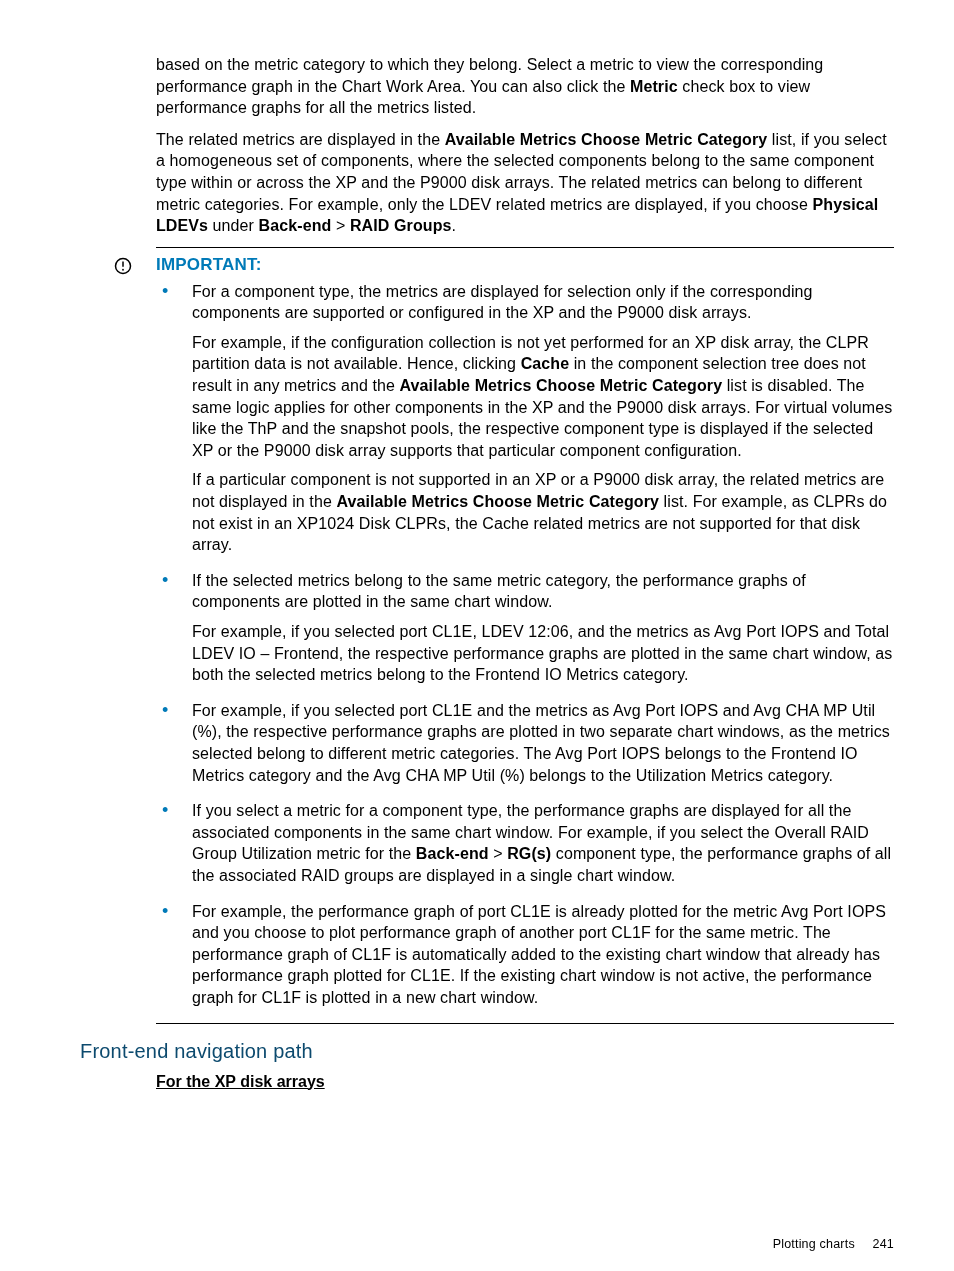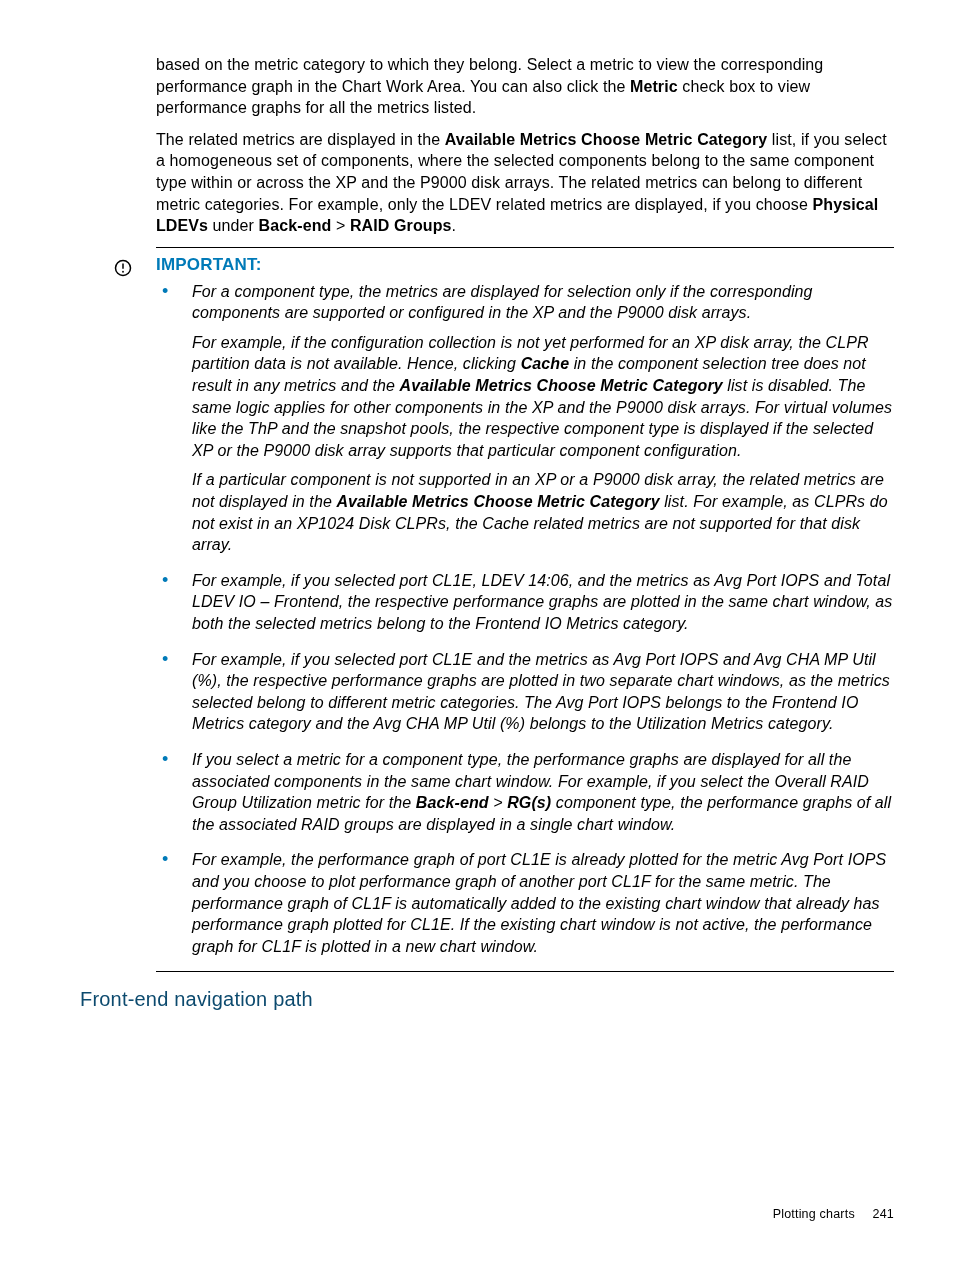--- a/index.html
+++ b/index.html
@@ -27,21 +27,21 @@
     letter-spacing: 0.1px;
   }
   .bold { font-weight: 700; }
   .hr {
     border: none;
     border-top: 1px solid #000;
     margin: 6px 0 4px 76px;
   }
   .important-row {
     display: flex;
-    align-items: flex-end;
+    align-items: center;
     margin-top: 6px;
   }
   .important-icon {
     width: 76px;
     flex: 0 0 76px;
     display: flex;
     align-items: flex-start;
     justify-content: flex-start;
     padding-left: 34px;
     box-sizing: border-box;
@@ -66,37 +66,37 @@
   }
   ul.bullets > li::before {
     content: "•";
     color: #007ab8;
     position: absolute;
     left: 6px;
     top: 0;
     font-size: 18px;
     line-height: 1.2;
   }
-  ul.bullets p { margin: 0 0 8px 0; font-style: italic; }
+  ul.bullets p { margin: 0 0 8px 0; }
   .section-head {
     color: #0c4a6e;
     font-size: 20px;
     font-weight: 400;
     margin: 14px 0 6px 0;
     letter-spacing: 0.2px;
   }
   .subhead {
     margin-left: 76px;
     font-weight: 700;
     text-decoration: underline;
     font-size: 16px;
   }
   .footer {
     position: absolute;
-    bottom: 48px;
+    bottom: 18px;
     right: 60px;
     font-size: 12.5px;
     letter-spacing: 0.2px;
   }
   .footer .pg { margin-left: 14px; }
 </style>
 </head>
 <body>
 
 <div class="page">
@@ -127,37 +127,39 @@
     <li>
       <p>For a component type, the metrics are displayed for selection only if the corresponding components are supported or configured in the XP and the P9000 disk arrays.</p>
       <p>
         <span>For example, if the configuration collection is not yet performed for an XP disk array, the CLPR partition data is not available. Hence, clicking </span><span class="bold">Cache</span><span> in the component selection tree does not result in any metrics and the </span><span class="bold">Available Metrics Choose Metric Category</span><span> list is disabled. The same logic applies for other components in the XP and the P9000 disk arrays. For virtual volumes like the ThP and the snapshot pools, the respective component type is displayed if the selected XP or the P9000 disk array supports that particular component configuration.</span>
       </p>
       <p>
         <span>If a particular component is not supported in an XP or a P9000 disk array, the related metrics are not displayed in the </span><span class="bold">Available Metrics Choose Metric Category</span><span> list. For example, as CLPRs do not exist in an XP1024 Disk CLPRs, the Cache related metrics are not supported for that disk array.</span>
       </p>
     </li>
     <li>
-      <p>For example, if you selected port CL1E, LDEV 14:06, and the metrics as Avg Port IOPS and Total LDEV IO – Frontend, the respective performance graphs are plotted in the same chart window, as both the selected metrics belong to the Frontend IO Metrics category.</p>
+      <p>If the selected metrics belong to the same metric category, the performance graphs of components are plotted in the same chart window.</p>
+      <p>For example, if you selected port CL1E, LDEV 12:06, and the metrics as Avg Port IOPS and Total LDEV IO – Frontend, the respective performance graphs are plotted in the same chart window, as both the selected metrics belong to the Frontend IO Metrics category.</p>
     </li>
     <li>
       <p>For example, if you selected port CL1E and the metrics as Avg Port IOPS and Avg CHA MP Util (%), the respective performance graphs are plotted in two separate chart windows, as the metrics selected belong to different metric categories. The Avg Port IOPS belongs to the Frontend IO Metrics category and the Avg CHA MP Util (%) belongs to the Utilization Metrics category.</p>
     </li>
     <li>
       <p>
         <span>If you select a metric for a component type, the performance graphs are displayed for all the associated components in the same chart window. For example, if you select the Overall RAID Group Utilization metric for the </span><span class="bold">Back-end</span><span> &gt; </span><span class="bold">RG(s)</span><span> component type, the performance graphs of all the associated RAID groups are displayed in a single chart window.</span>
       </p>
     </li>
     <li>
       <p>For example, the performance graph of port CL1E is already plotted for the metric Avg Port IOPS and you choose to plot performance graph of another port CL1F for the same metric. The performance graph of CL1F is automatically added to the existing chart window that already has performance graph plotted for CL1E. If the existing chart window is not active, the performance graph for CL1F is plotted in a new chart window.</p>
     </li>
   </ul>
 
   <hr class="hr">
 
   <div class="section-head">Front-end navigation path</div>
+  <div class="subhead">For the XP disk arrays</div>
 
   <div class="footer">
     <span>Plotting charts</span>
     <span class="pg">241</span>
   </div>
 
 </div>
 
 </body></html>

